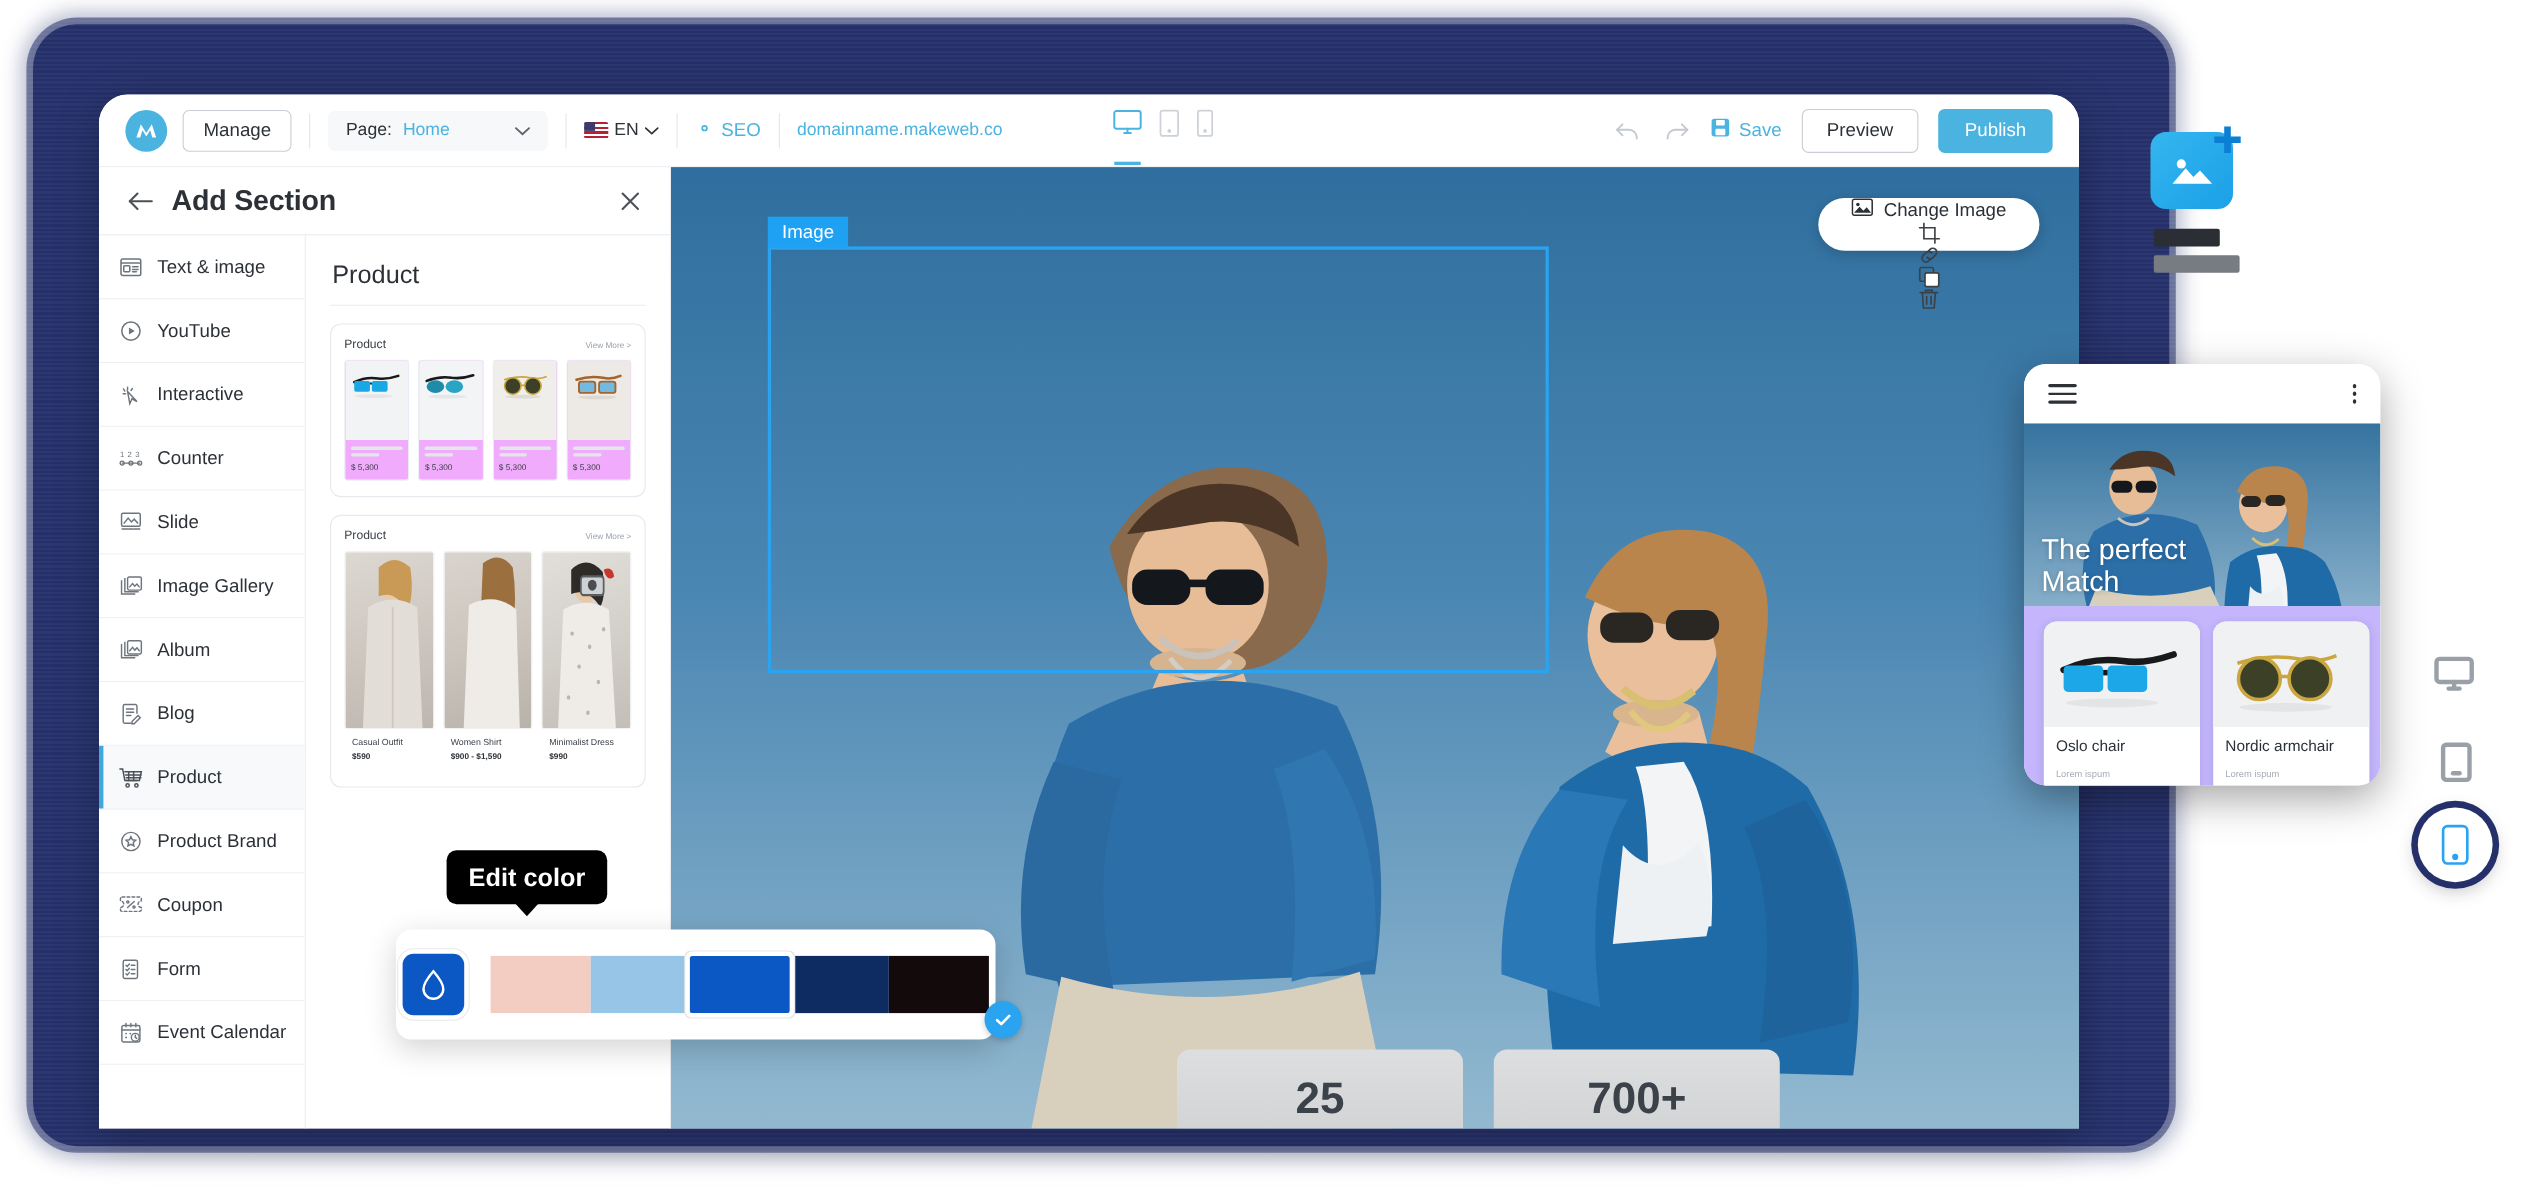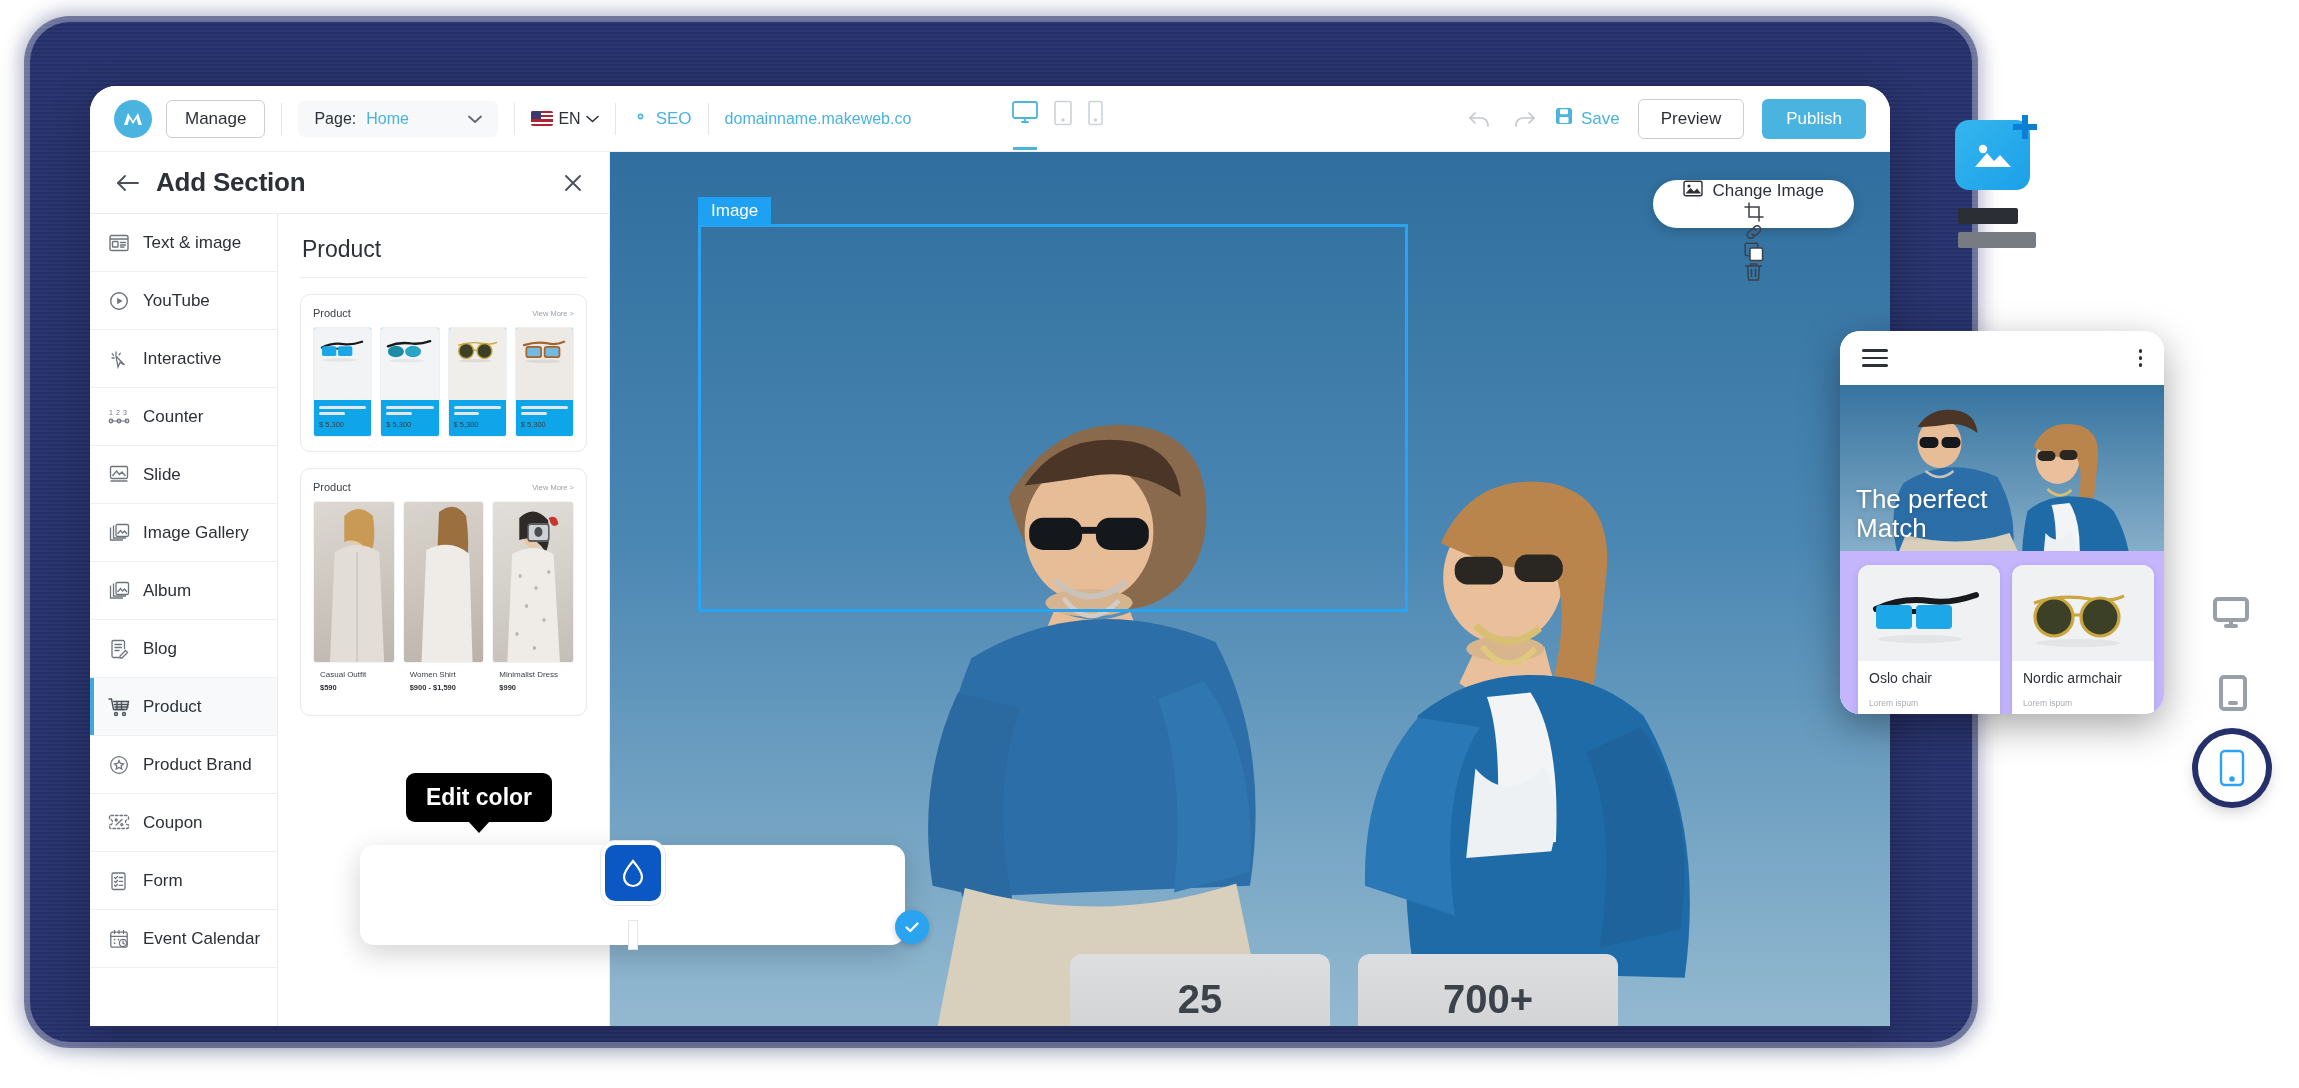--- a/index.html
+++ b/index.html
@@ -123,21 +123,21 @@
   .secpreview { flex:1; padding: 16px 22px; overflow:hidden; position:relative; }
   .preview-head { font-size:23px; color:#2c3137; padding: 6px 2px 14px; border-bottom:1px solid #eceff2;}
   .pcard {
     margin-top:16px; border:1px solid #e6eaee; border-radius:10px; padding:12px 12px 14px;
     background:#fff;
   }
   .pcard-top { display:flex; align-items:center; margin-bottom:8px; }
   .pcard-title { font-size:11px; color:#3c4249; }
   .pcard-more { margin-left:auto; font-size:7.5px; color:#9aa1a9; }
   .prow { display:flex; gap:8px; }
-  .pthumb { flex:1; border:1px solid #edf0f3; border-radius:3px; overflow:hidden; background:#0ea5e9; }
+  .pthumb { flex:1; border:1px solid #edf0f3; border-radius:3px; overflow:hidden; background:#f0abfc; }
   .pimg { height:72px; position:relative; }
   .pmeta { padding:6px 5px 7px; }
   .bar { height:3px; background:#e3e7ea; border-radius:2px; margin-bottom:3px; }
   .bar.s { width:55%; }
   .price { font-size:7.5px; color:#3c4249; margin-top:5px; }
 
   .pthumb2 { flex:1; border-radius:3px; overflow:hidden; background:#fff; border:1px solid #f0f2f4;}
   .pimg2 { height:160px; }
   .pmeta2 { padding:7px 7px 9px; }
   .pname2 { font-size:8px; color:#3c4249; margin-bottom:4px; }
@@ -173,21 +173,21 @@
     width:260px; height:72px; background:linear-gradient(180deg,#dcdedf,#d2d4d6);
     border-radius:12px 12px 0 0; display:flex; align-items:flex-end; justify-content:center;
     padding-bottom:4px;
   }
   .ctr span { font-size:40px; font-weight:700; color:#3c4249; }
 
   
   .colorpop {
     position:absolute; left:360px; top:845px; width:545px; height:100px;
     background:#fff; border-radius:14px; box-shadow:0 8px 28px rgba(0,0,0,.18);
-    display:flex; align-items:center; padding: 0 6px; gap:24px; z-index:40;flex-direction:column;
+    display:flex; align-items:center; padding: 0 6px; gap:24px; z-index:40;
   }
   .drop-btn {
     width:56px; height:56px; border-radius:10px; background:#0b57c4; display:flex;
     align-items:center; justify-content:center; box-shadow:0 0 0 4px #fff, 0 0 0 5px #e6e9ec;
     cursor:pointer; flex:0 0 auto;
   }
   .swatches { display:flex; height:52px; flex:1; position:relative; }
   .sw { flex:1; cursor:pointer; }
   .sw.selected { outline:4px solid #fff; box-shadow:0 0 0 5px #e3e6ea; position:relative; z-index:2; border-radius:2px;}
   .tooltip {

